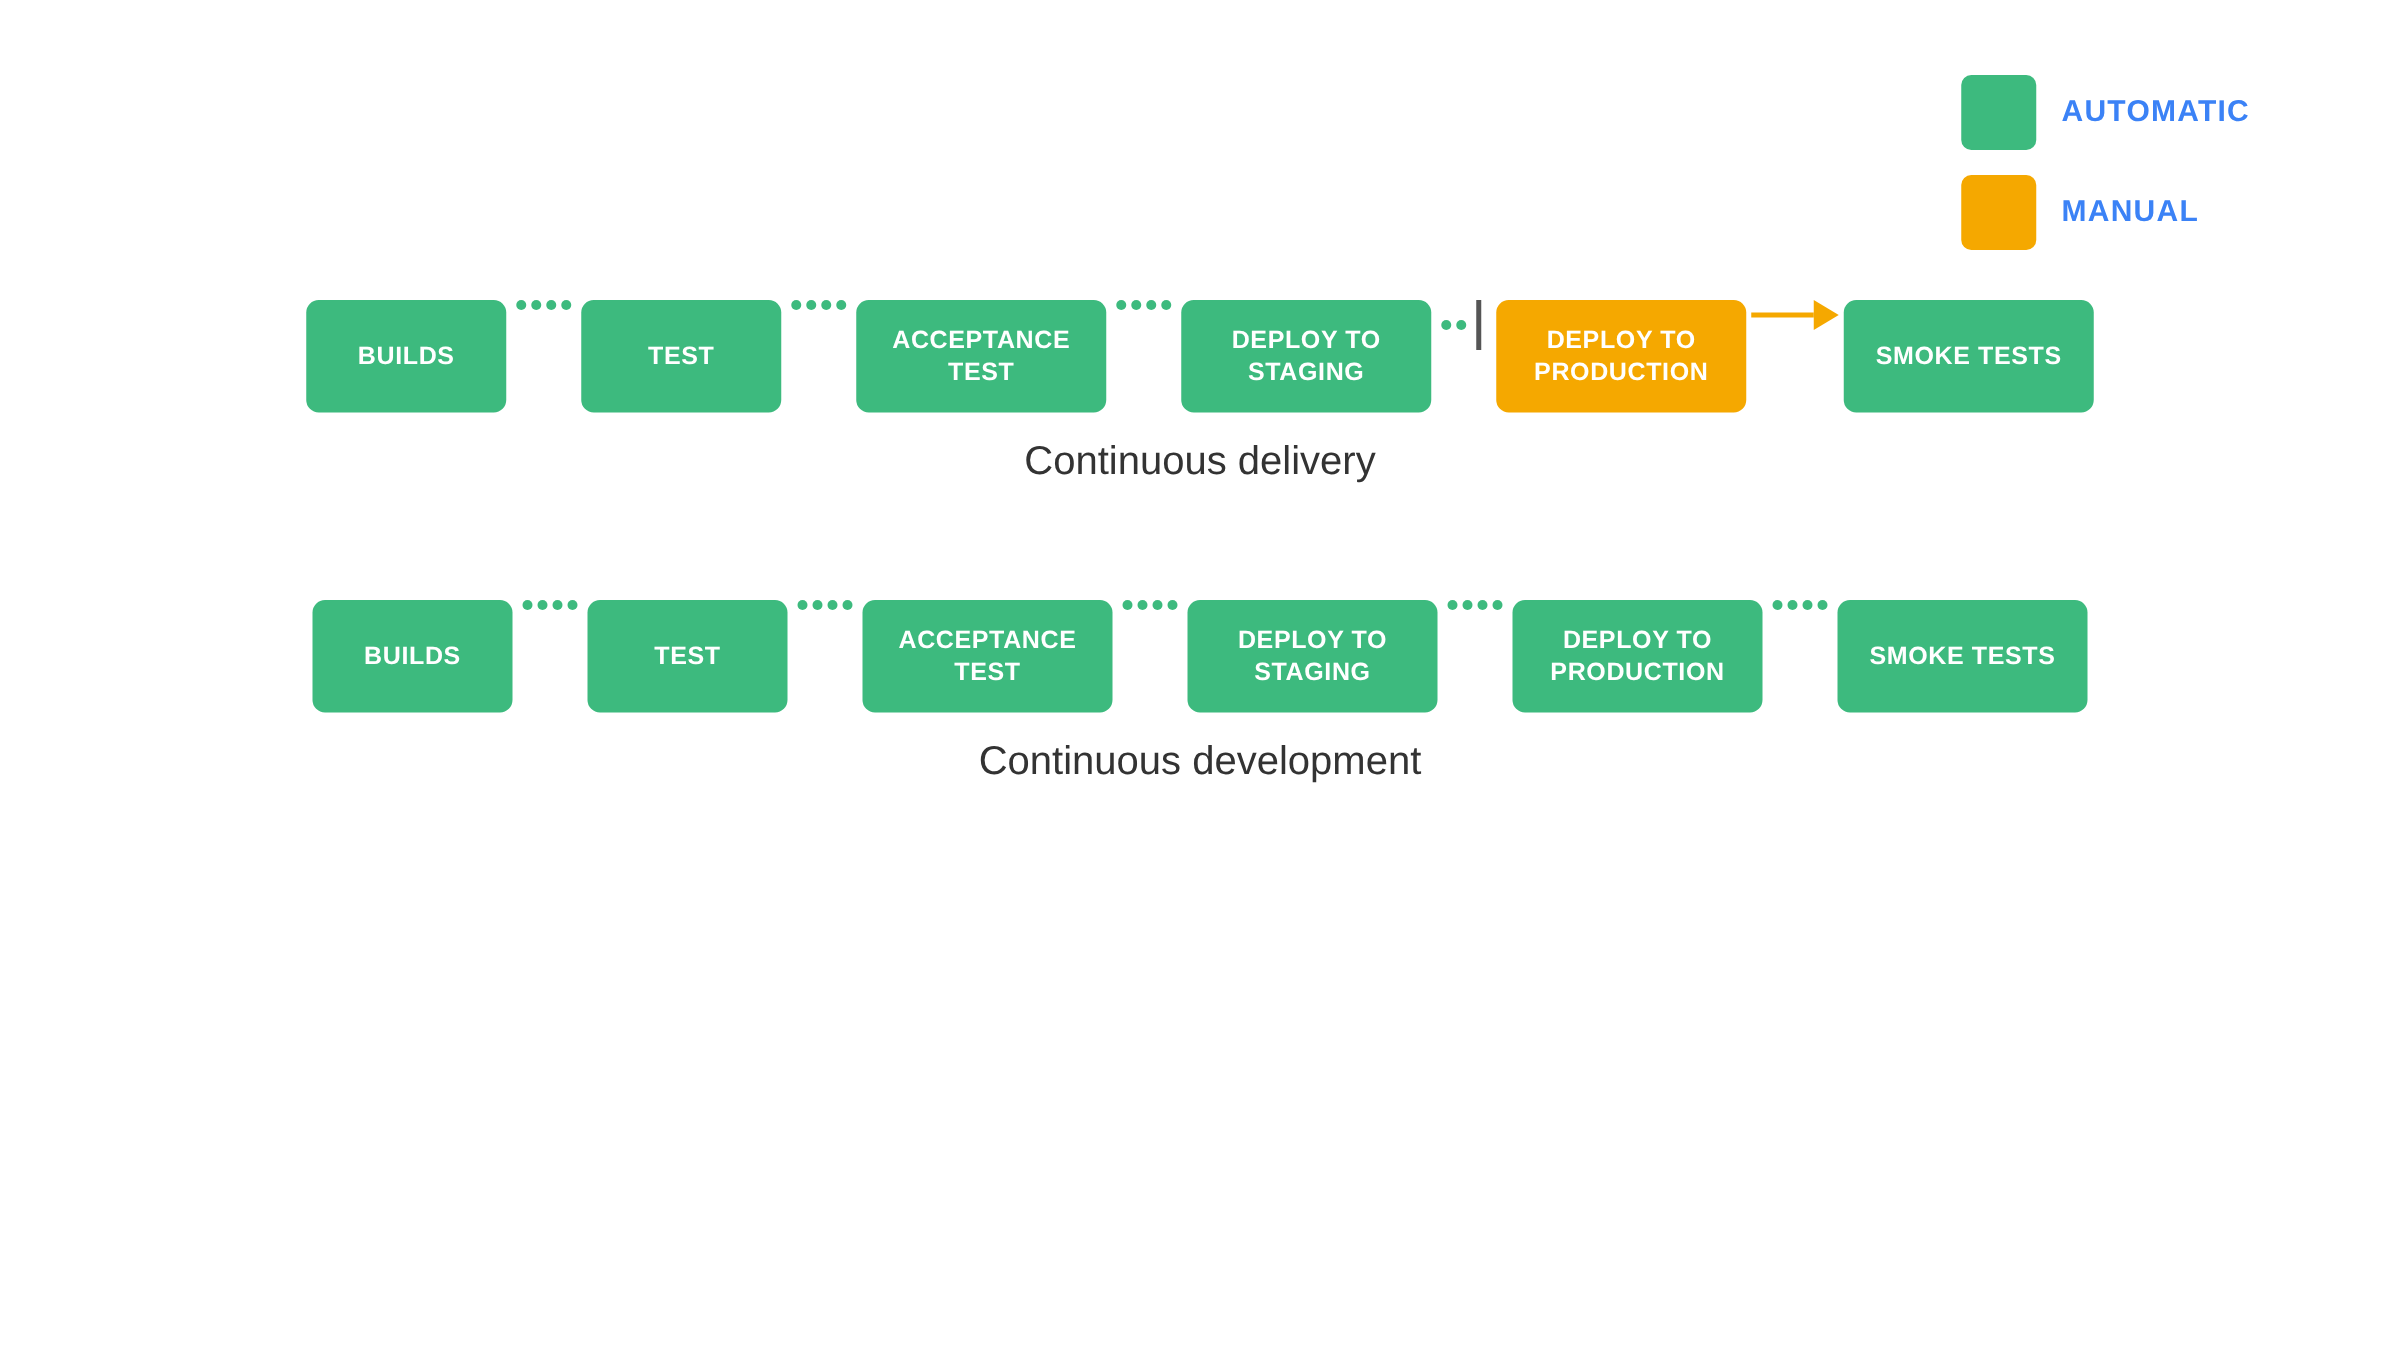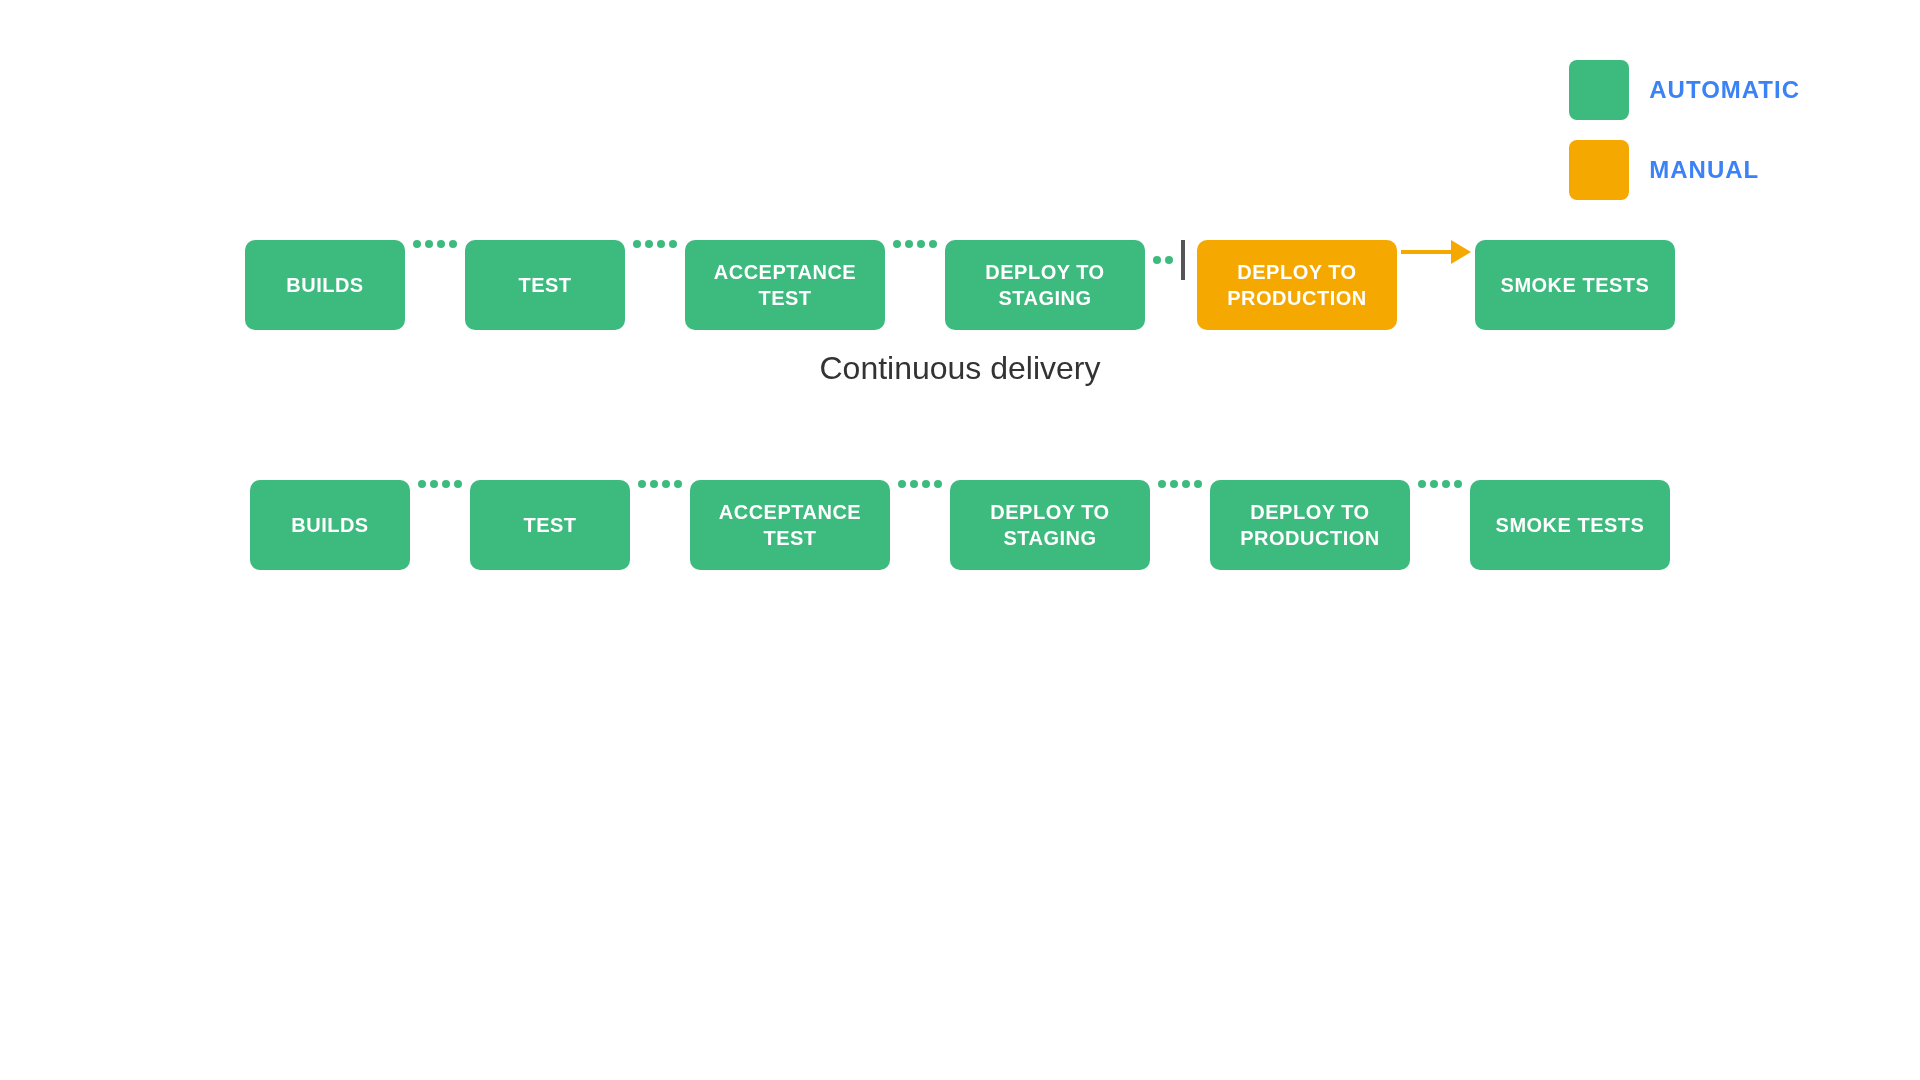--- a/index.html
+++ b/index.html
@@ -290,13 +290,14 @@
       <div class="dot"></div>
       <div class="dot"></div>
       <div class="dot"></div>
     </div>
 
     <div class="stage-box automatic" style="min-width:200px;">
       <span>SMOKE TESTS</span>
     </div>
 
   </div>
+  <div class="diagram-title">Continuous development</div>
 </div>
 
 </body></html>

